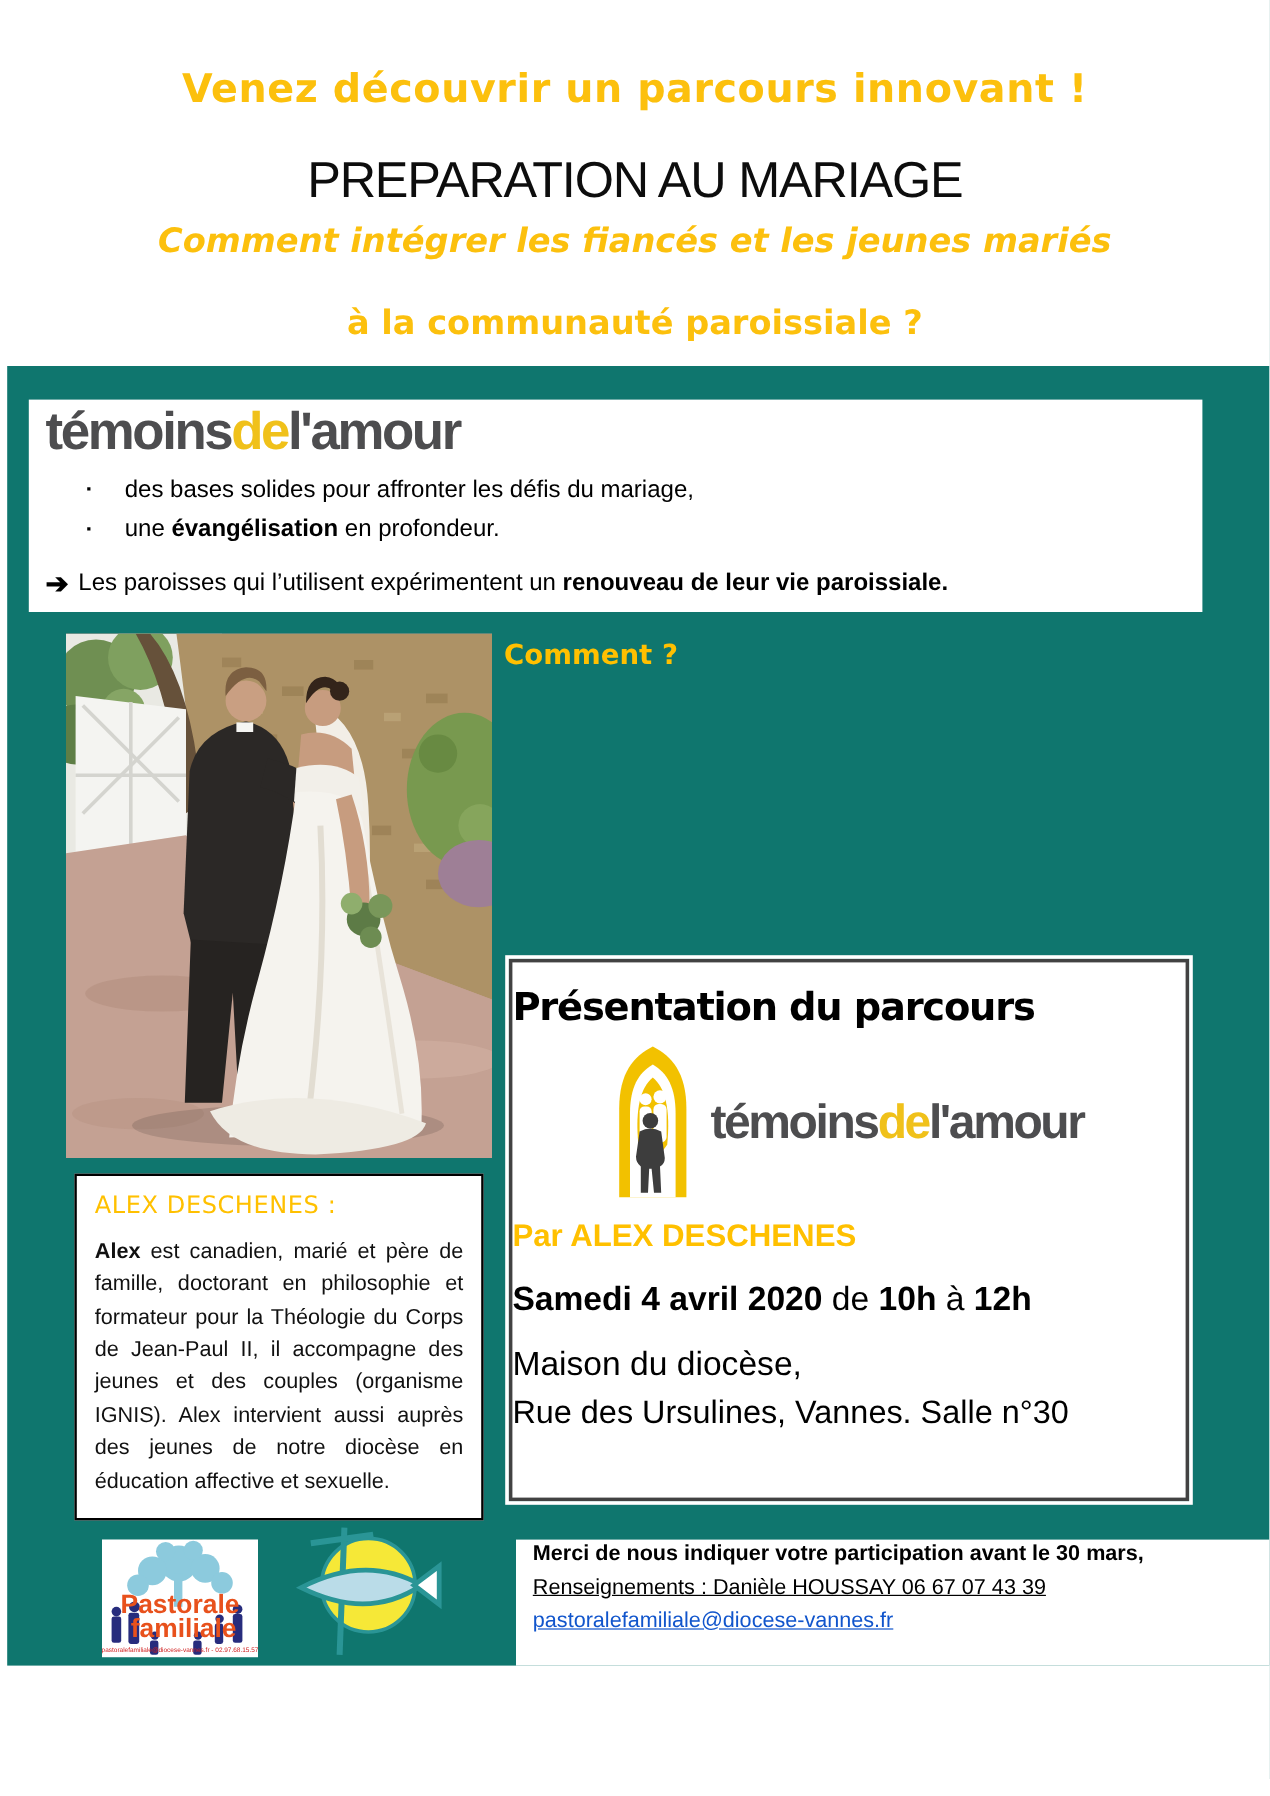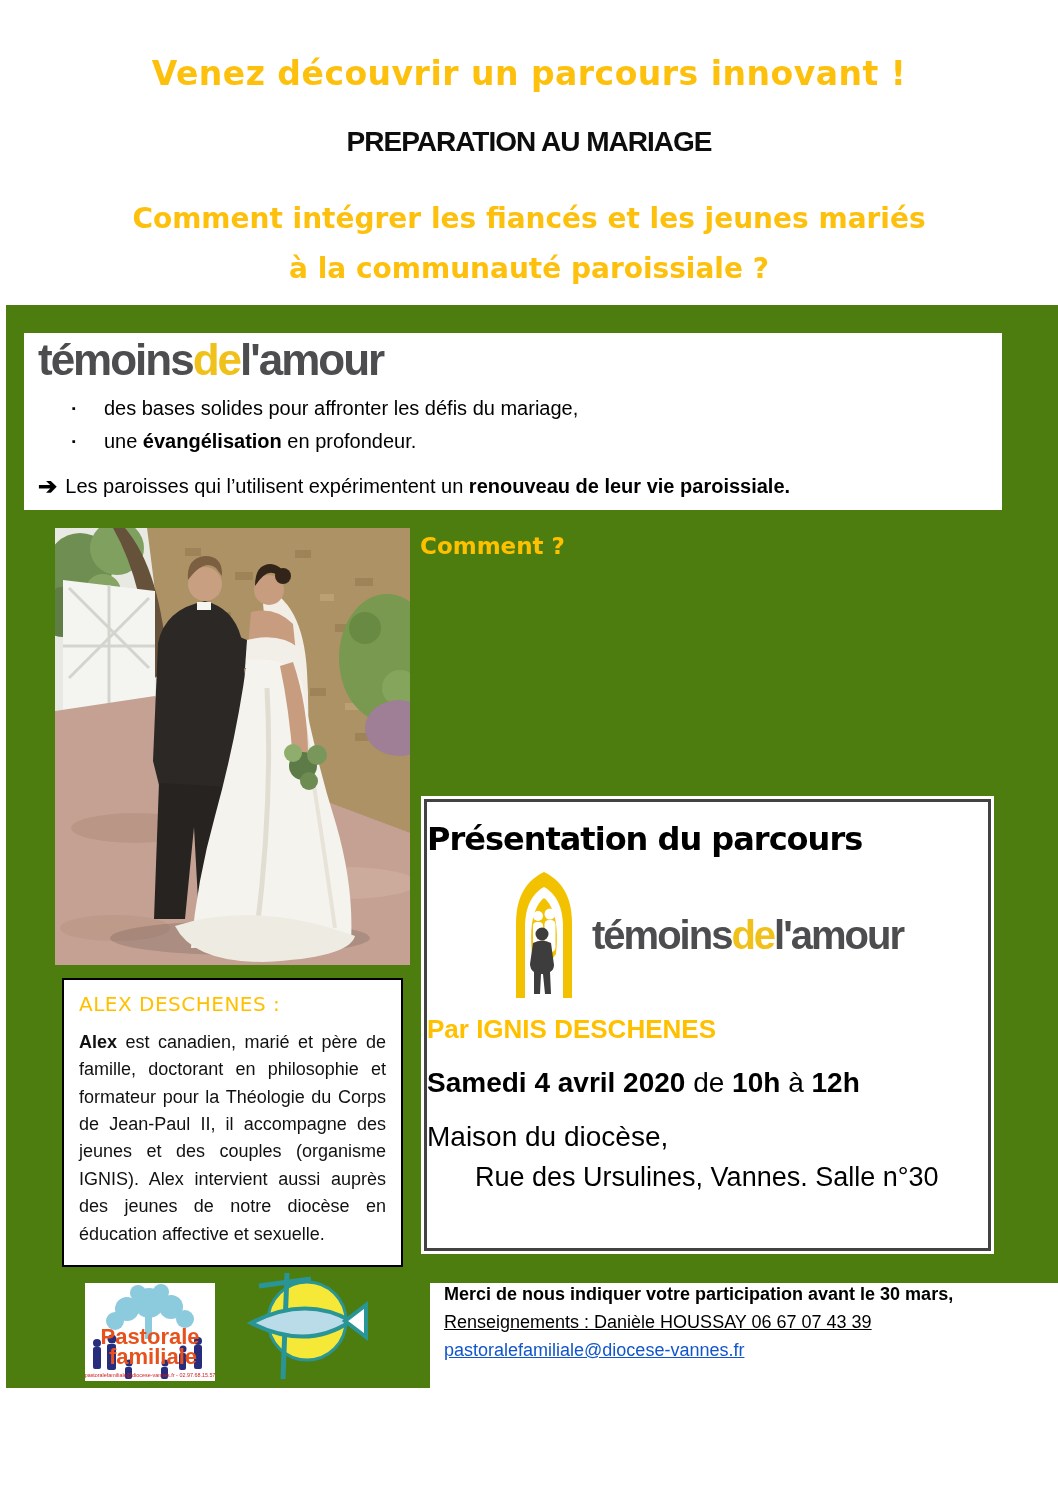--- a/index.html
+++ b/index.html
@@ -5,26 +5,26 @@
   * { margin:0; padding:0; box-sizing:border-box; }
   html,body { background:#ffffff; }
   .page {
     position:relative; width:1058px; height:1497px; background:#fff;
     overflow:hidden; font-family:"Liberation Sans", sans-serif; color:#000;
   }
   
   .h-line { position:absolute; left:0; width:100%; text-align:center; }
   .tagline { top:54px; font-family:"DejaVu Sans", sans-serif; font-weight:bold;
              font-size:33px; color:#FCC00D; letter-spacing:0.5px; }
-  .main-title { top:126px; font-size:28px; font-weight:bold; color:#0d0d0d; letter-spacing:-1px; }
+  .main-title { top:126px; font-size:42px; font-weight:normal; color:#0d0d0d; letter-spacing:-1px; }
   .question { font-family:"DejaVu Sans", sans-serif; font-weight:bold; font-size:28px; color:#FCC00D; }
-  .q1 { top:202px; } .q2 { top:252px; }
-
-  
-  .black-bg { position:absolute; left:6px; top:305px; width:1052px; height:1083px; background:#4d7c0f; }
+  .q1 { top:184px;font-style:italic; } .q2 { top:252px; }
+
+  
+  .black-bg { position:absolute; left:6px; top:305px; width:1052px; height:1083px; background:#0f766e; }
 
   
   .intro-box { position:absolute; left:18px; top:28px; width:978px; height:177px; background:#fff; }
   .brand { font-weight:bold; letter-spacing:-2px; color:#4D4D4F; }
   .brand .de { color:#F0C11A; }
   .intro-brand { position:absolute; left:14px; top:2px; font-size:44px; }
   .bullet-row { position:absolute; left:48px; display:flex; align-items:flex-start; font-size:20px; }
   .bullet-row .sq { font-size:11px; margin-right:28px; margin-top:5px; }
   .b1 { top:64px; } .b2 { top:97px; }
   .arrow-row { position:absolute; left:14px; top:140px; font-size:20px; display:flex; align-items:center; }
@@ -43,21 +43,21 @@
   .pres-box { position:absolute; left:418px; top:494px; width:567px; height:452px;
               background:#fff; border:3px solid #424242; outline:3px solid #ffffff;
               text-align:left; }
   .pres-title { margin-top:18px; font-family:"DejaVu Sans", sans-serif; font-weight:bold;
                 font-size:32px; letter-spacing:-1px; color:#000; }
   .logo-row { margin-top:8px; height:138px; display:flex; align-items:center; justify-content:center; gap:16px; }
   .pres-brand { font-size:40px; }
   .byline { margin-top:10px; font-size:26px; font-weight:bold; color:#FFC000; }
   .dateline { margin-top:22px; font-size:28px; }
   .venue1 { margin-top:22px; font-size:28px; font-weight:normal; }
-  .venue2 { margin-top:9px; font-size:27px;margin-left:48px; }
+  .venue2 { margin-top:9px; font-size:27px; }
 
   
   .alex-box { position:absolute; left:56px; top:673px; width:341px; height:289px;
               background:#fff; border:2px solid #000; padding:12px 15px; }
   .alex-title { font-family:"DejaVu Sans", sans-serif; font-weight:normal; font-size:20px;
                 color:#FFC000; letter-spacing:0.5px; }
   .alex-body { margin-top:13px; font-size:18px; line-height:1.52; text-align:justify; color:#111; }
 
   
   .pastorale-logo { position:absolute; left:79px; top:978px; width:130px; height:98px; background:#fff; }
@@ -191,21 +191,21 @@
             <circle cx="38" cy="46" r="5.5" fill="#ffffff"></circle>
             <rect x="32.5" y="52" width="11" height="32" rx="4.5" fill="#ffffff"></rect>
             <circle cx="30" cy="66" r="6.5" fill="#3d3d3d"></circle>
             <path d="M21,75 q9,-5 18,0 l3,22 q0,5 -4,7 l1,22 h-6 l-2,-20 h-2 l-1,20 h-6 v-22 q-4,-3 -4,-8 Z" fill="#3d3d3d"></path>
           </svg>
         </span>
         <span class="brand pres-brand">
           <span>témoins</span><span class="de">de</span><span>l'amour</span>
         </span>
       </div>
-      <div class="byline">Par IGNIS DESCHENES</div>
+      <div class="byline">Par ALEX DESCHENES</div>
       <div class="dateline">
         <span class="bold">Samedi 4 avril 2020</span><span> de </span><span class="bold">10h</span><span> à </span><span class="bold">12h</span>
       </div>
       <div class="venue1">Maison du diocèse,</div>
       <div class="venue2">Rue des Ursulines, Vannes. Salle n°30</div>
     </div>
 
     <div class="alex-box">
       <div class="alex-title">ALEX DESCHENES :</div>
       <div class="alex-body">

